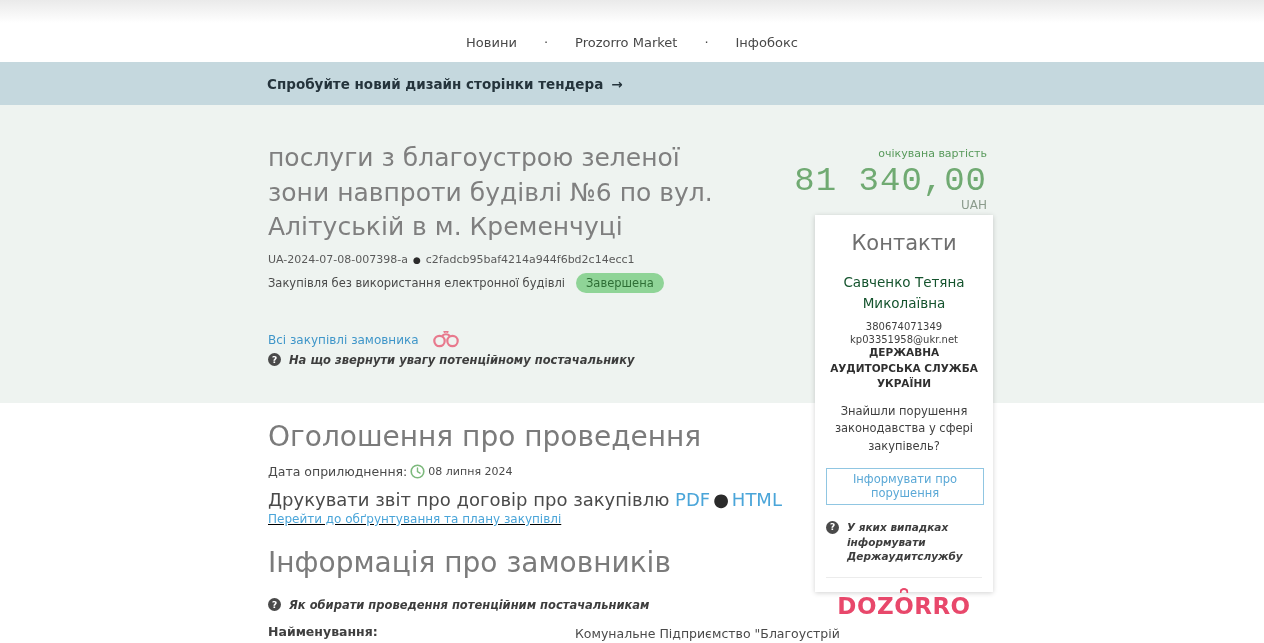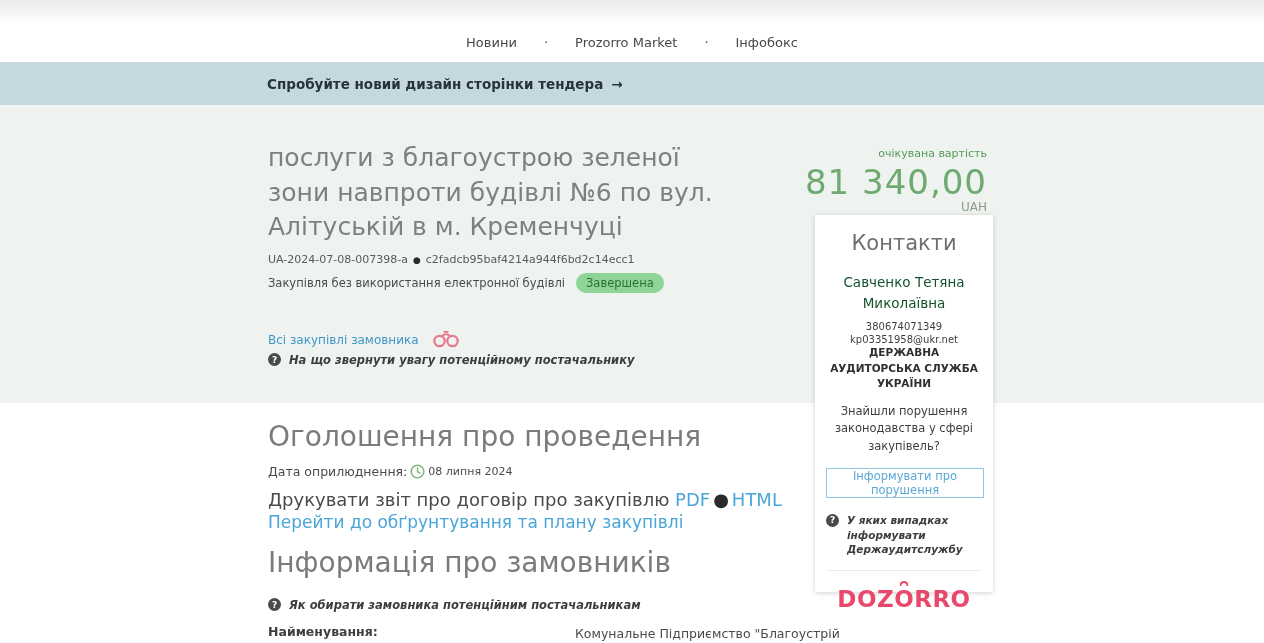--- a/index.html
+++ b/index.html
@@ -40,53 +40,53 @@
 
   .hint-row { display:flex; align-items:flex-start; gap:8px; cursor:pointer; }
   .hint-text { font-style:italic; font-size:11.5px; font-weight:600; color:#3d3d3d; line-height:1.4; }
   .q-icon { flex:0 0 auto; width:13px; height:13px; border-radius:50%; background:#4a4a4a; color:#fff;
     font-size:9px; font-weight:700; display:flex; align-items:center; justify-content:center;
     font-style:normal; margin-top:1px; }
   .hint-main { position:absolute; left:268px; top:352px; }
 
   .expected { position:absolute; right:277px; top:147px; text-align:right; }
   .expected-label { font-size:11px; color:#57995a; }
-  .expected-amount { font-size:34px; color:#70aa72; margin-top:2px; letter-spacing:1px; }
+  .expected-amount { font-size:34px; color:#70aa72; margin-top:2px; letter-spacing:1px;font-family:Liberation Mono, monospace; }
   .expected-cur { font-size:12px; color:#8b9b8c; margin-top:-2px; }
 
   .card { position:absolute; left:815px; top:215px; width:178px; height:377px; background:#fff;
     box-shadow:0 1px 5px rgba(0,0,0,.18); padding:0 11px; text-align:center; }
   .card-heading { margin-top:16px; font-size:21px; color:#6f6f6f; font-weight:400; }
   .contact-name { margin-top:17px; color:#14532d; font-size:13.5px; line-height:1.55; }
   .contact-phone { margin-top:7px; font-size:10px; color:#3f3f3f; }
   .contact-email { margin-top:2px; font-size:10px; color:#3f3f3f; }
   .audit-title { font-size:10.5px; font-weight:700; color:#2f2f2f; line-height:1.5; }
   .audit-q { margin-top:11px; font-size:11.5px; color:#3f3f3f; line-height:1.5; }
-  .report-btn { margin:13px auto 0; display:block; width:158px; height:30px; background:#fff;
+  .report-btn { margin:13px auto 0; display:block; width:158px; height:37px; background:#fff;
     border:1px solid #90c6e2; color:#5aa8d6; font-size:11.5px; cursor:pointer;
     font-family:inherit; }
   .report-hint { margin-top:15px; text-align:left; }
   .report-hint .hint-text { font-size:10.5px; }
   .card-divider { margin-top:13px; border-top:1px solid #ececec; }
   .dozorro-logo { margin-top:15px; position:relative; color:#e8486b; font-weight:800;
     font-size:23px; letter-spacing:.5px; cursor:pointer; }
   .dozorro-knob { position:absolute; top:-5px; left:50%; transform:translateX(-50%);
     width:9px; height:5px; border:2px solid #e8486b; border-bottom:none;
     border-radius:5px 5px 0 0; }
 
   .h2 { position:absolute; left:268px; font-size:28px; color:#7b7b7b; font-weight:400; }
   .h2-announce { top:420px; }
   .h2-buyers { top:546px; }
 
   .date-row { position:absolute; left:268px; top:464px; display:flex; align-items:center; gap:3px; }
   .date-label { font-size:12.5px; color:#4a4a4a; }
   .date-value { font-size:11px; color:#4a4a4a; }
   .print-row { position:absolute; left:268px; top:489px; font-size:18px; color:#4a4a4a; }
   .print-sep { color:#2b2b2b; margin:0 3px; }
-  .plan-row { position:absolute; left:268px; top:512px; font-size:17px; }
+  .plan-row { position:absolute; left:268px; top:512px; font-size:12px;text-decoration:underline; }
   .buyers-hint { position:absolute; left:268px; top:597px; }
   .name-row { position:absolute; left:268px; top:624px; display:flex; }
   .name-label { width:307px; font-size:12.5px; font-weight:700; color:#3f3f3f; }
   .name-value { width:295px; font-size:12.5px; color:#4a4a4a; line-height:1.55; }
 </style>
 </head>
 <body>
 
 <div class="page">
 
@@ -178,21 +178,21 @@
   </div>
 
   <div class="plan-row">
     <a class="link">Перейти до обґрунтування та плану закупівлі</a>
   </div>
 
   <div class="h2 h2-buyers">Інформація про замовників</div>
 
   <div class="hint-row buyers-hint">
     <span class="q-icon">?</span>
-    <span class="hint-text">Як обирати замовника потенційним постачальникам</span>
+    <span class="hint-text">Як обирати проведення потенційним постачальникам</span>
   </div>
 
   <div class="name-row">
     <span class="name-label">Найменування:</span>
     <span class="name-value">Комунальне Підприємство "Благоустрій Кременчука"</span>
   </div>
 
 </div>
 
 </body></html>

